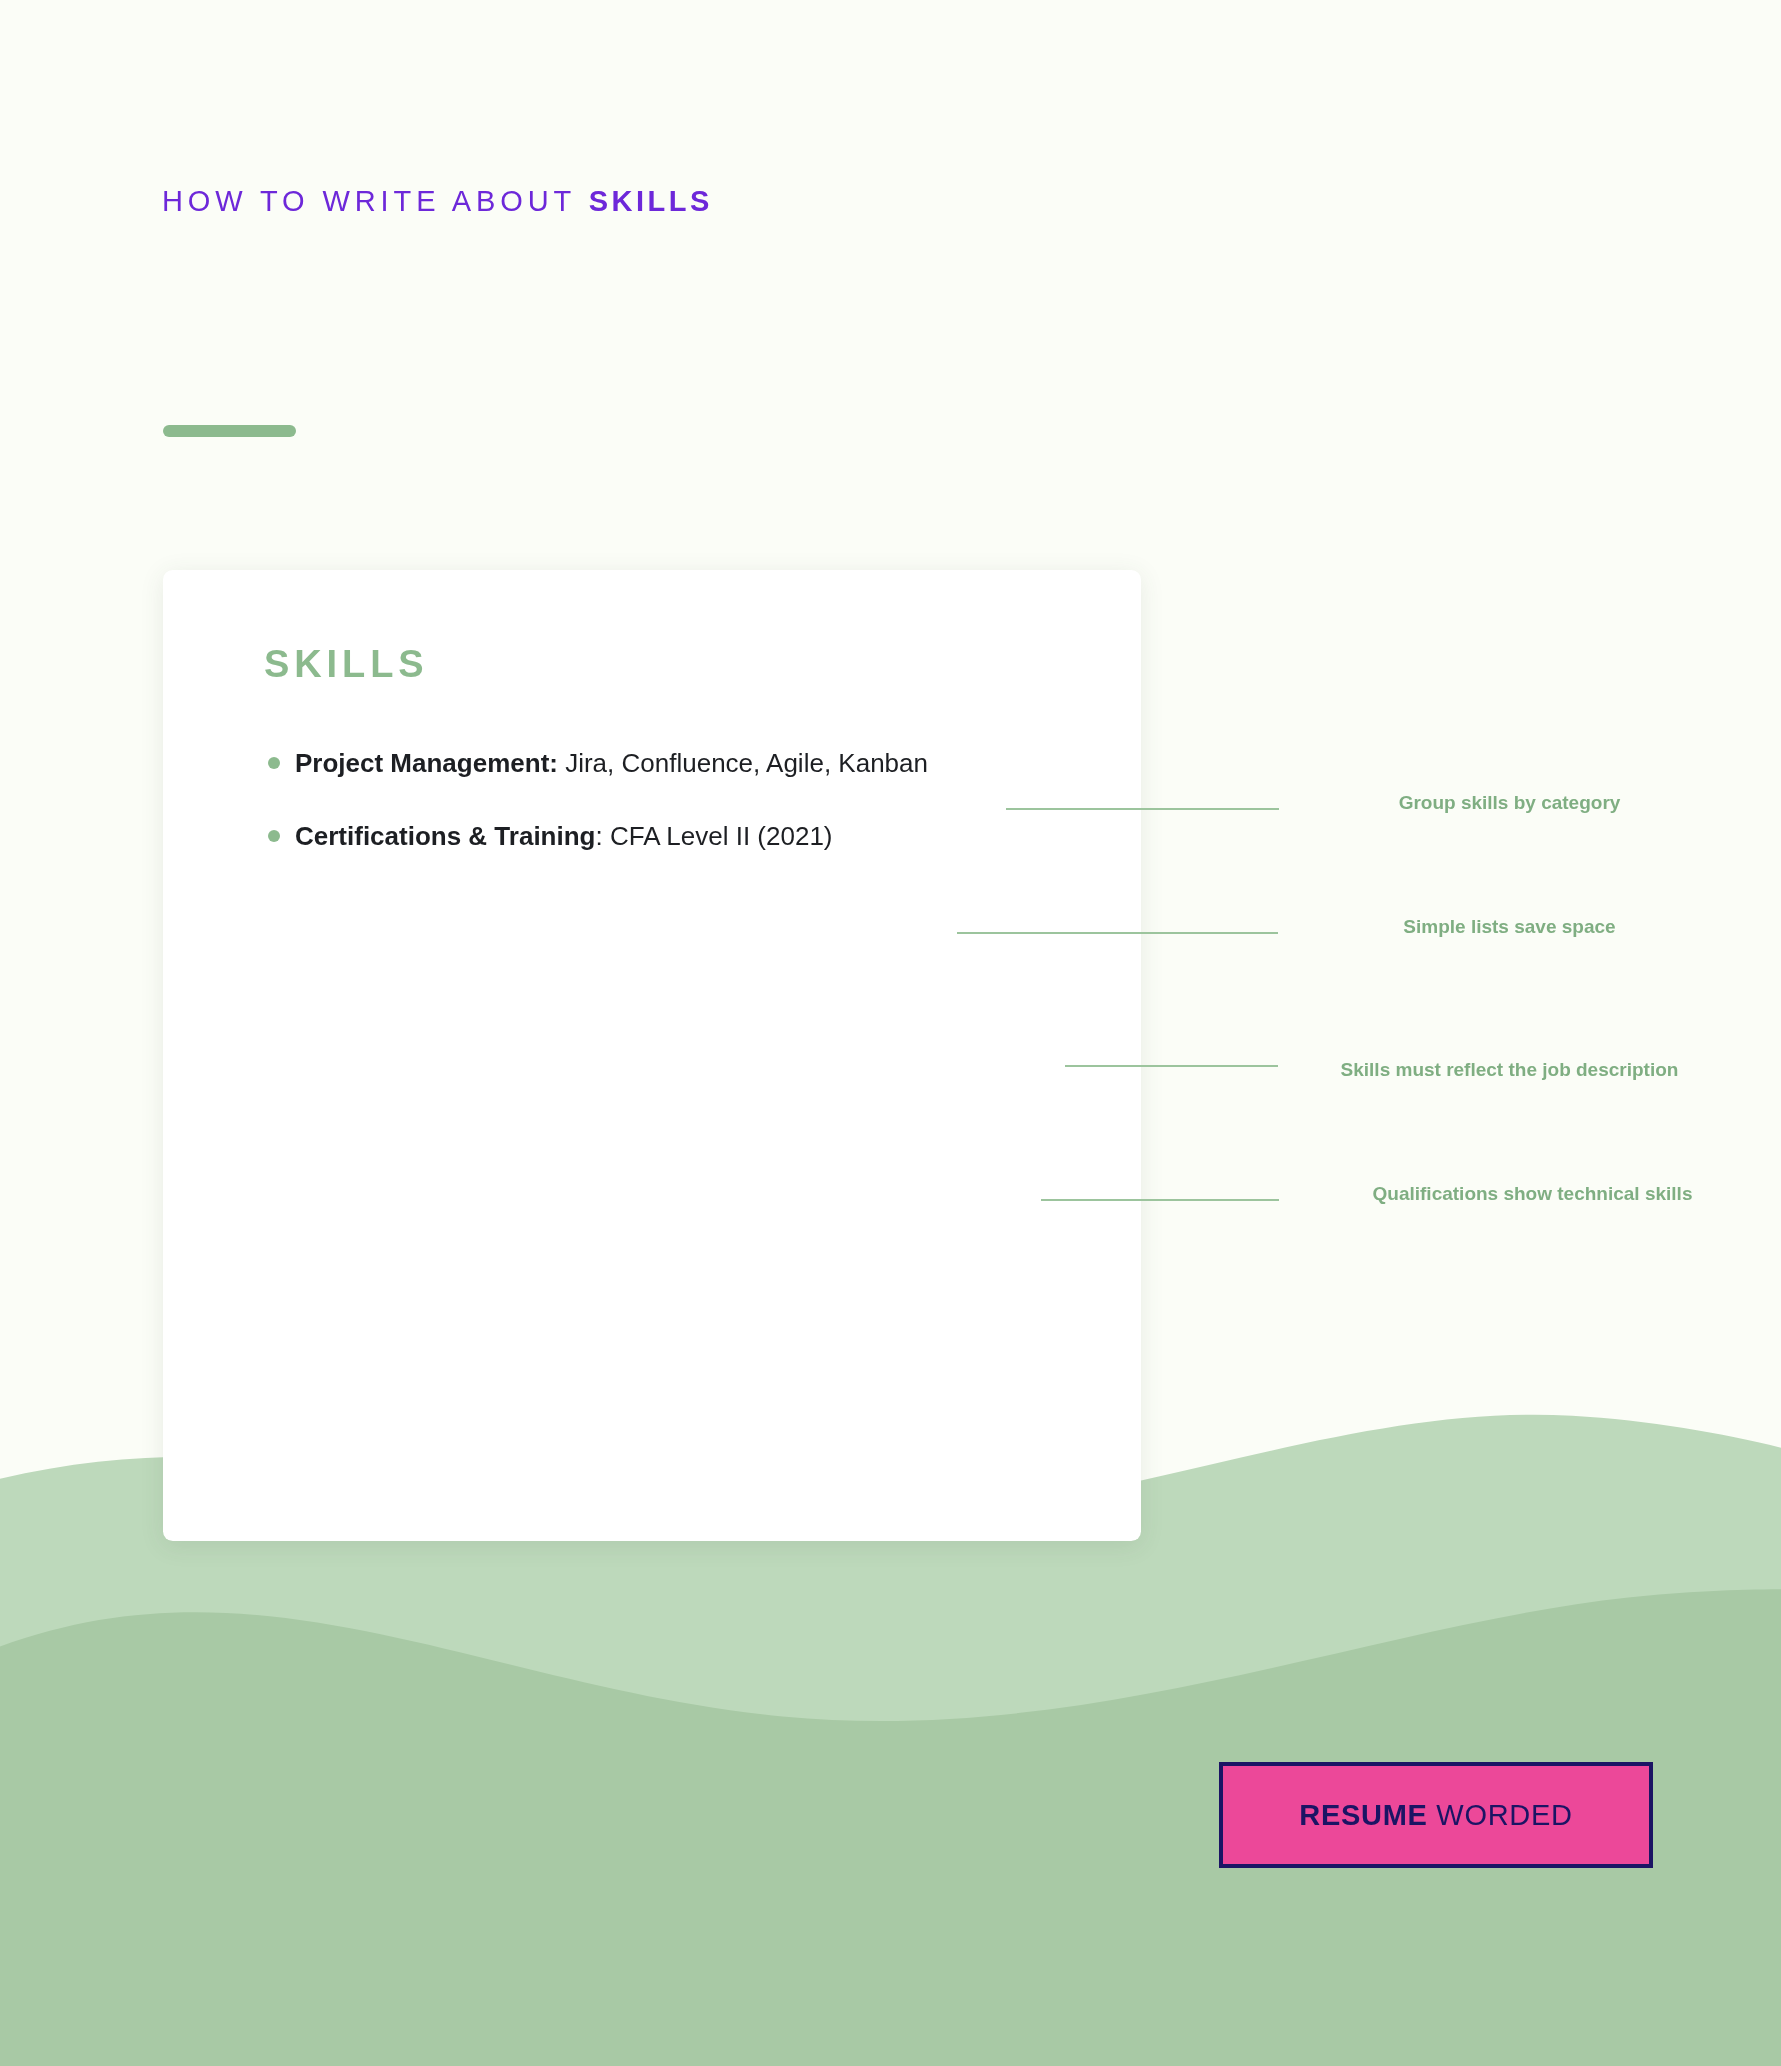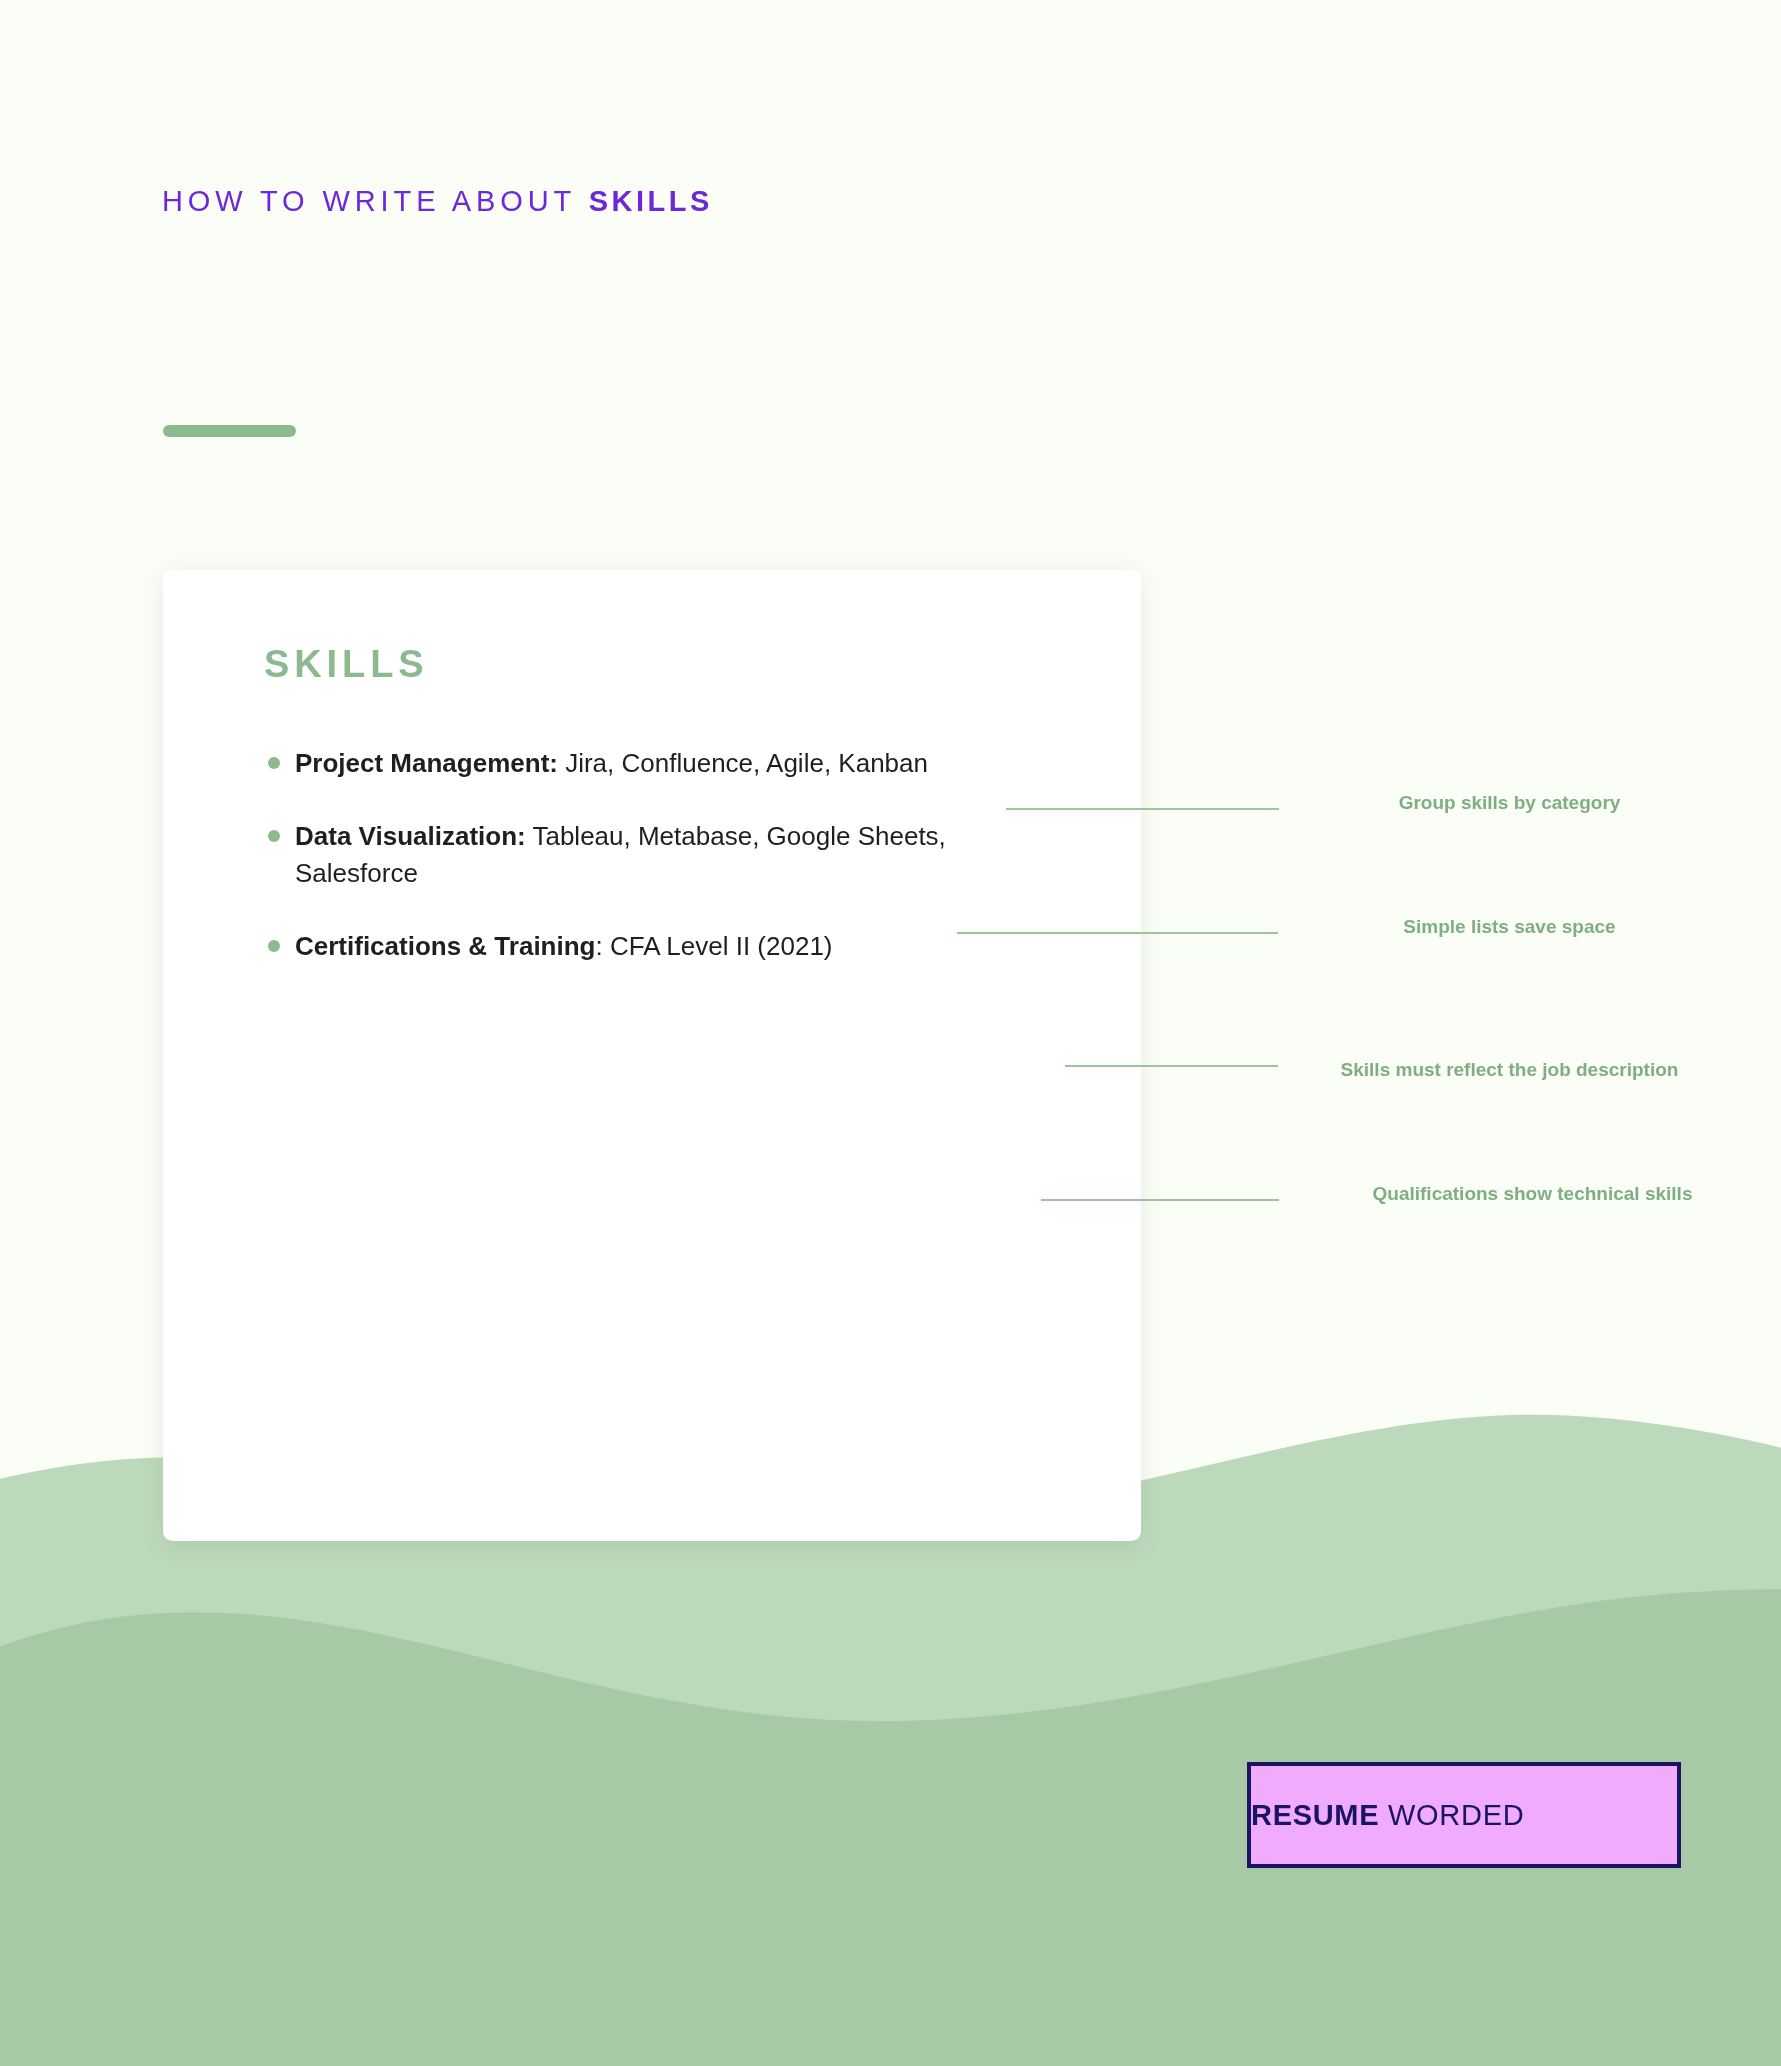--- a/index.html
+++ b/index.html
@@ -129,25 +129,25 @@
   }
 
   
   .logo-box {
     position: absolute;
     left: 1219px;
     top: 1762px;
     width: 426px;
     height: 98px;
     border: 4.2px solid #1b1464;
-    background: #f0abfc;
+    background: #ec4899;
     z-index: 7;
     display: flex;
     align-items: center;
-    margin-left: 28px;
+    justify-content: center;
   }
   .logo-text {
     font-size: 29px;
     letter-spacing: 0.7px;
     color: #1b1464;
     font-weight: 400;
   }
   .logo-text .lg-bold {
     font-weight: 700;
   }
@@ -169,24 +169,20 @@
 <div class="card">
   <div class="card-title">SKILLS</div>
 
   <div class="skills-list">
     <div class="skill-item">
       <span class="bullet"></span>
       <span class="label">Project Management:</span><span> Jira, Confluence, Agile, Kanban</span>
     </div>
     <div class="skill-item">
       <span class="bullet"></span>
-      <span class="label">Data Visualization:</span><span> Tableau, Metabase, Google Sheets, Salesforce</span>
-    </div>
-    <div class="skill-item">
-      <span class="bullet"></span>
       <span class="label">Certifications &amp; Training</span><span>: CFA Level II (2021)</span>
     </div>
   </div>
 </div>
 
 <div class="annotations">
   <div class="ann-line" style="left:-28px; top:238px; width:273px;"></div>
   <div class="ann" style="left:259px; top:220px;">Group skills by category</div>
 
   <div class="ann-line" style="left:-77px; top:362px; width:321px;"></div>

